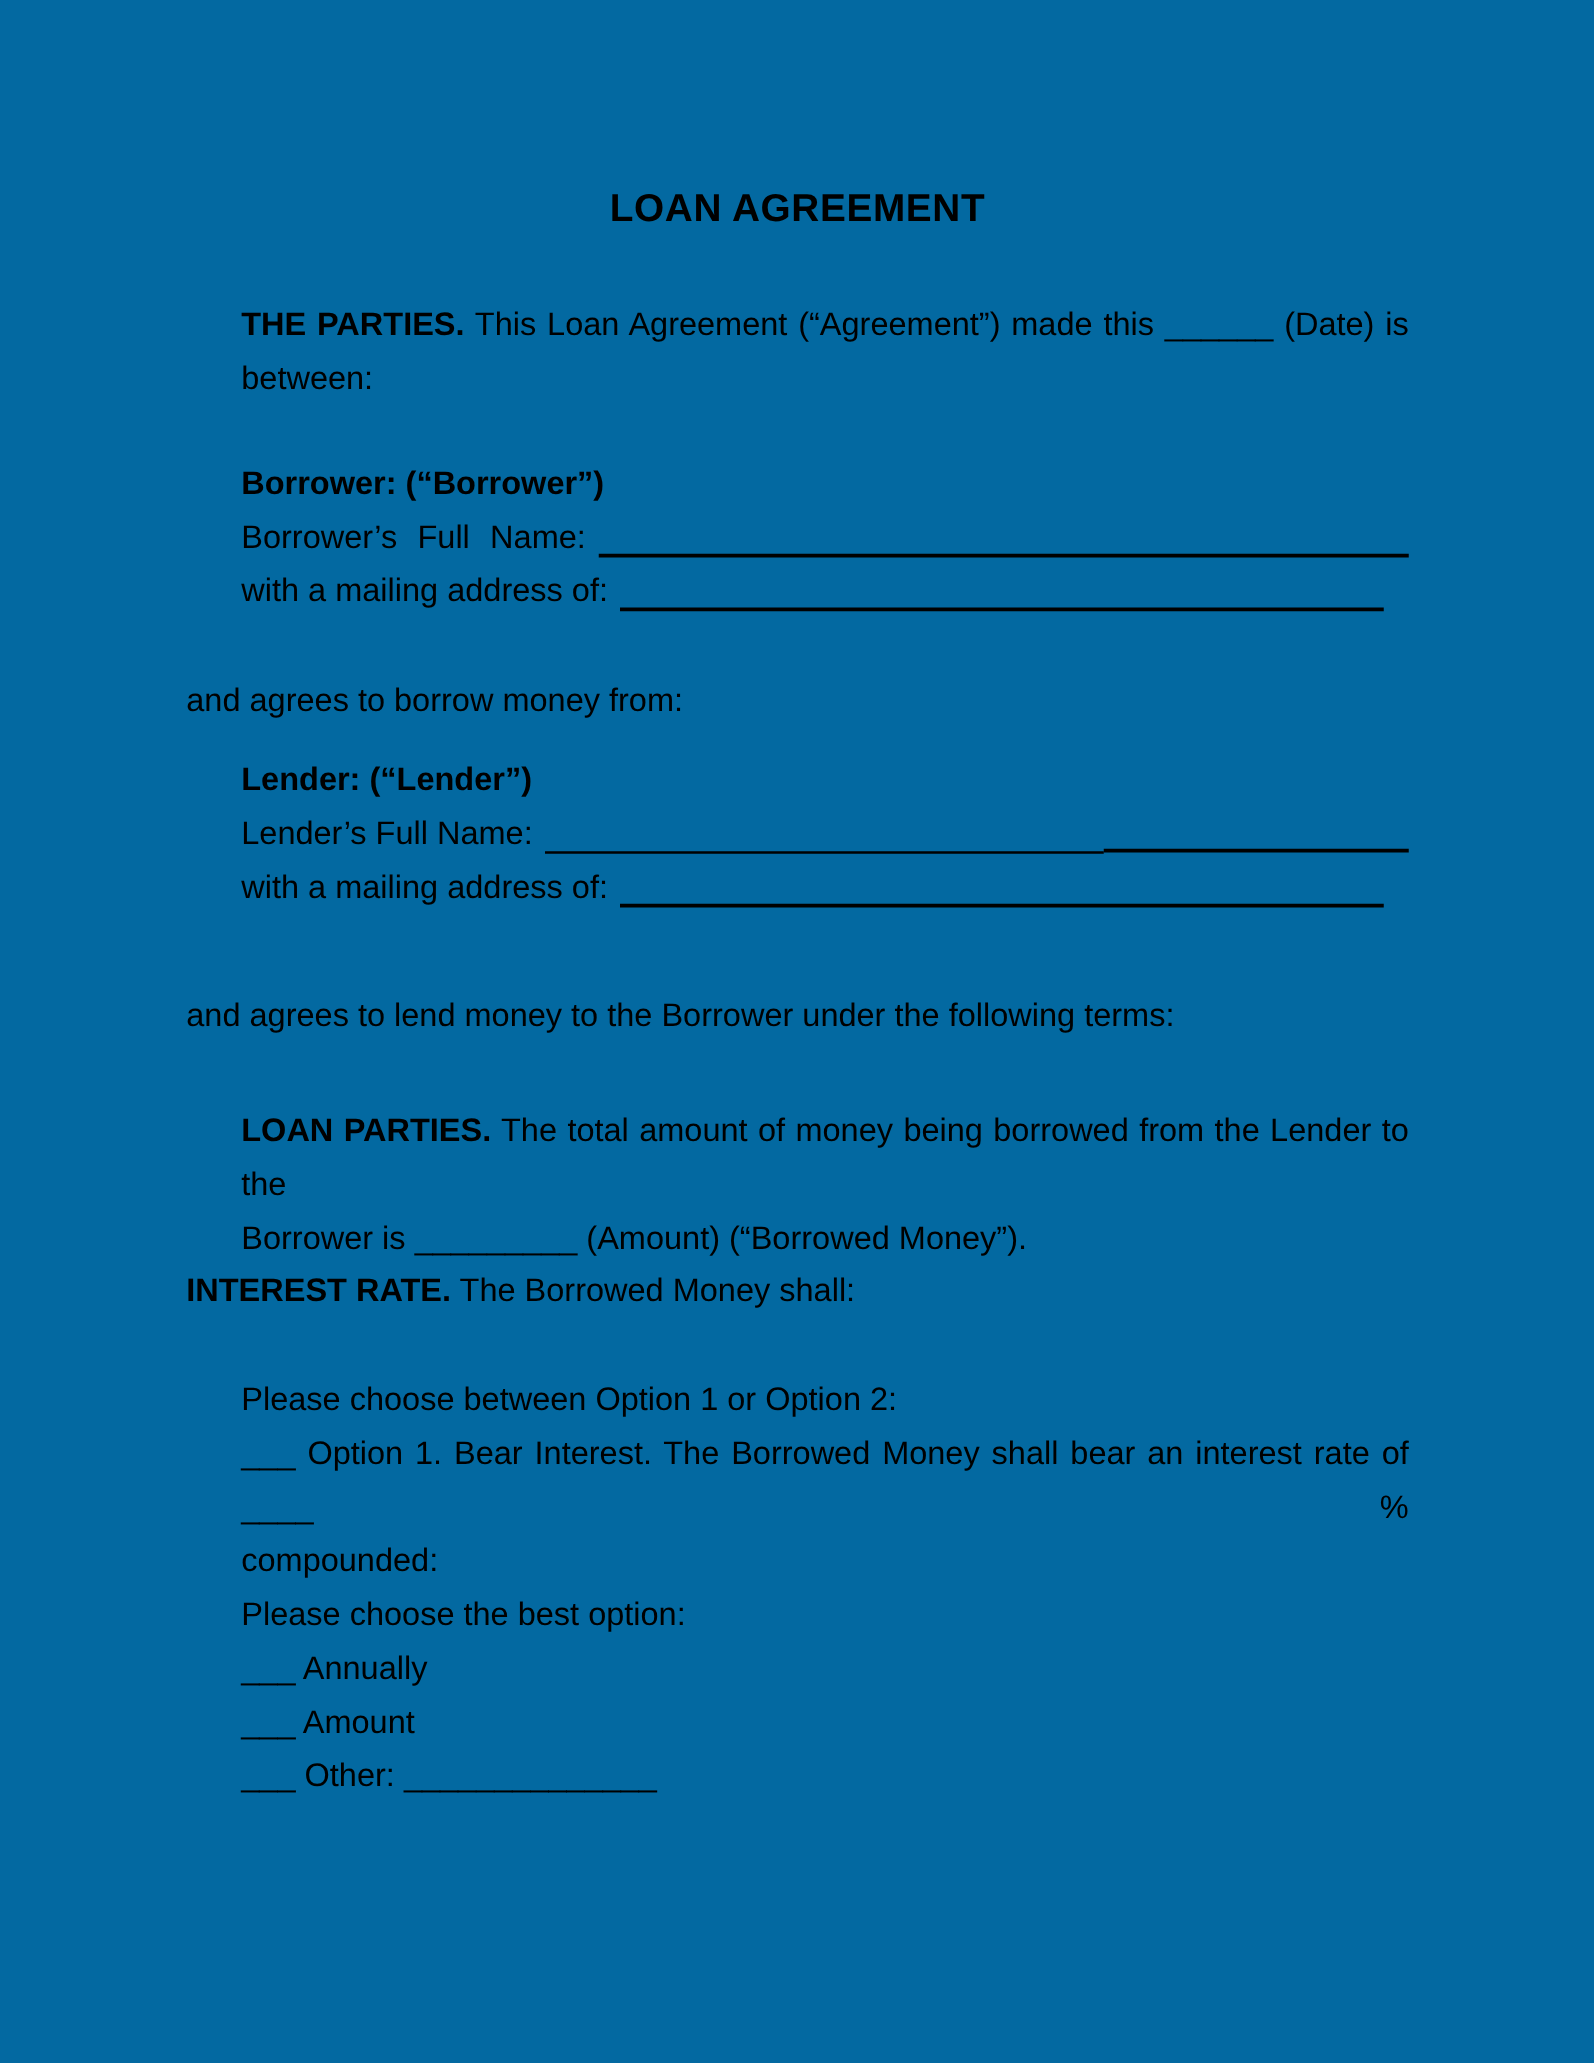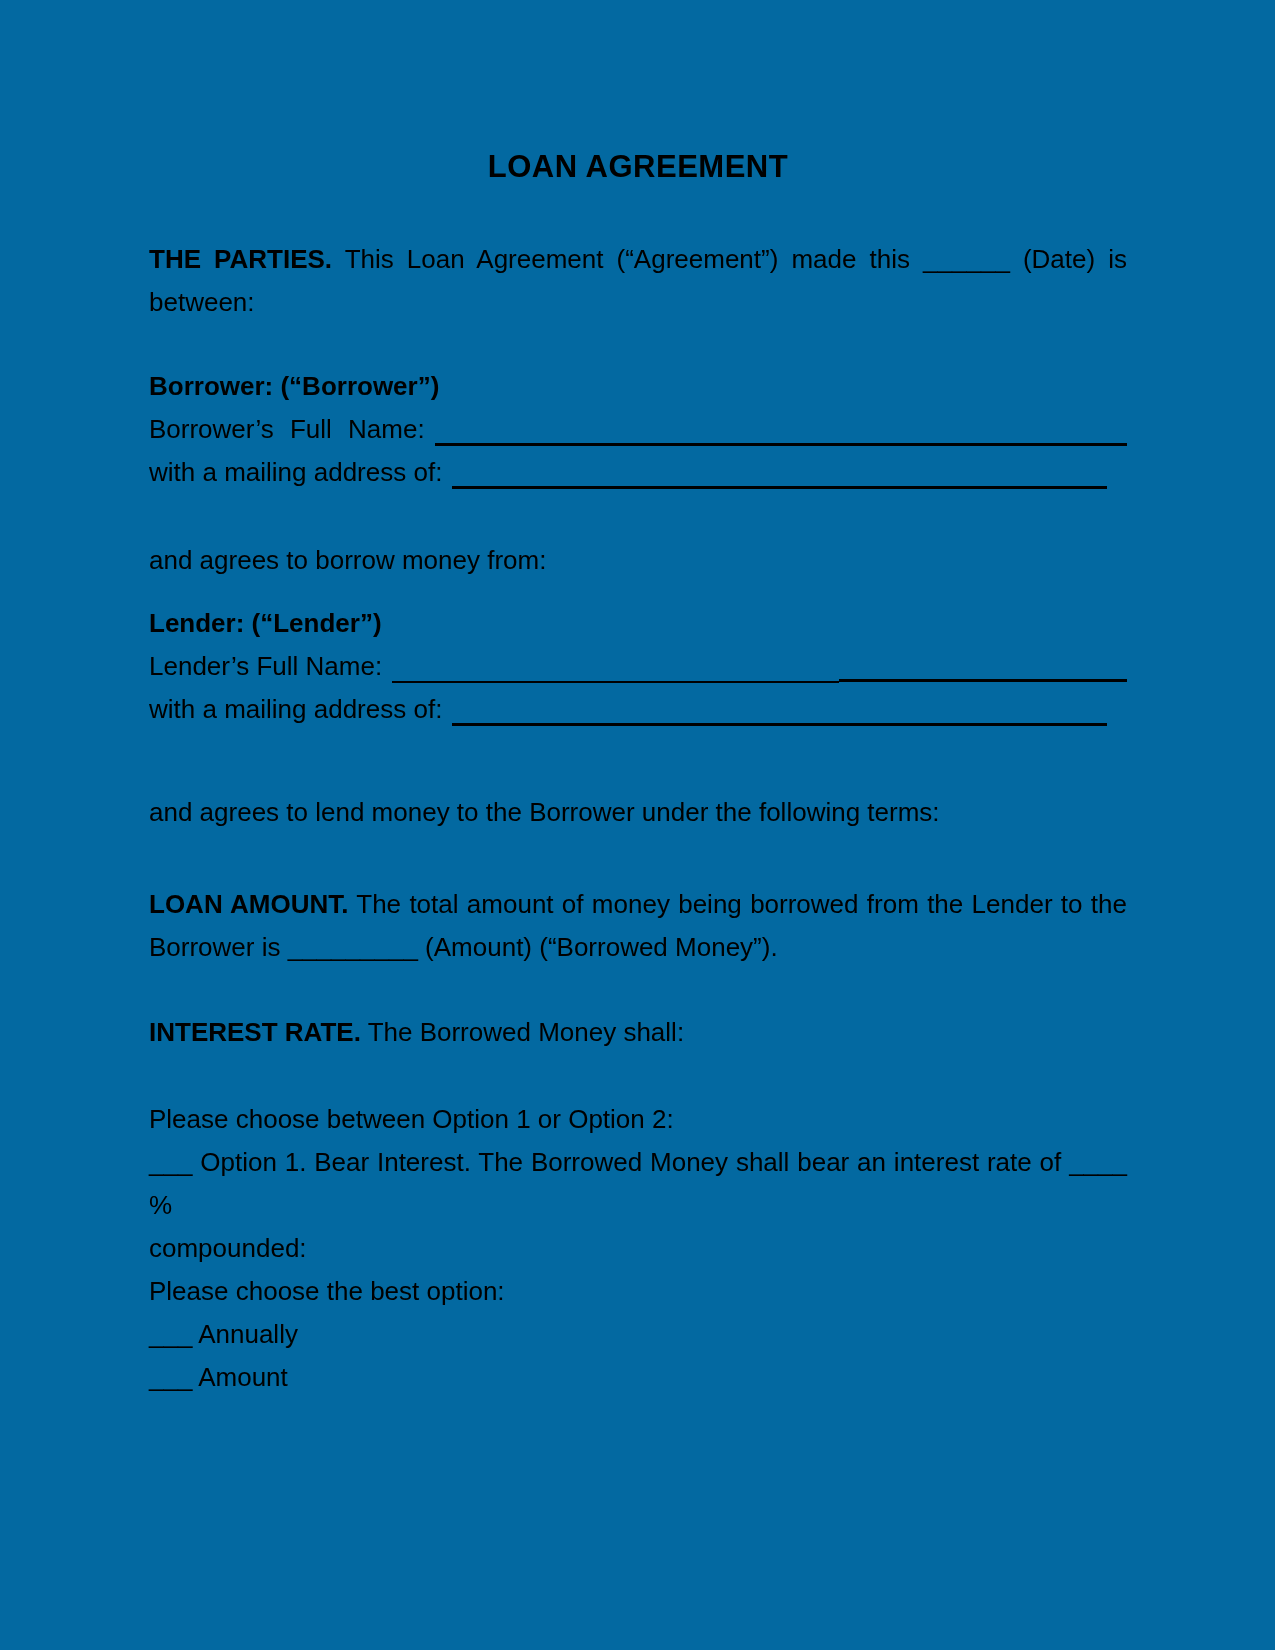--- a/index.html
+++ b/index.html
@@ -24,21 +24,21 @@
     position: absolute;
     top: 145px;
     left: 149px;
     width: 978px;
     text-align: center;
     font-weight: bold;
     font-size: 31px;
     line-height: 43px;
     letter-spacing: 0.5px;
   }
-  .line { min-height: 43px; }
+  .line { min-height: 43px; margin-left: 44px; }
   .b { font-weight: bold; }
   
   .jline {
     text-align: justify;
     text-align-last: justify;
     text-justify: inter-word;
   }
   
   .row { display: flex; align-items: stretch; }
   .row > span:first-child { white-space: nowrap; text-align: right; }
@@ -96,21 +96,21 @@
     <div class="line row">
       <span>with a mailing address of:</span>
       <span class="fill fill-short"></span>
     </div>
   </div>
 
   <div class="block" style="top:791px">and agrees to lend money to the Borrower under the following terms:</div>
 
   <div class="block" style="top:883px">
     <div class="line jline">
-      <span class="b">LOAN AMOUNT.</span>
+      <span class="b">LOAN PARTIES.</span>
       <span>The total amount of money being borrowed from the Lender to the</span>
     </div>
     <div class="line">
       <span>Borrower is</span>
       <span>_________</span>
       <span>(Amount) (“Borrowed Money”).</span>
     </div>
   </div>
 
   <div class="block" style="top:1011px">
@@ -132,15 +132,20 @@
   <div class="block choice-list" style="top:1270px">
     <div class="line">Please choose the best option:</div>
     <div class="line gap3">
       <span>___</span>
       <span>Annually</span>
     </div>
     <div class="line">
       <span>___</span>
       <span>Amount</span>
     </div>
+    <div class="line">
+      <span>___</span>
+      <span>Other:</span>
+      <span>______________</span>
+    </div>
   </div>
 
 </div>
 
 </body></html>

